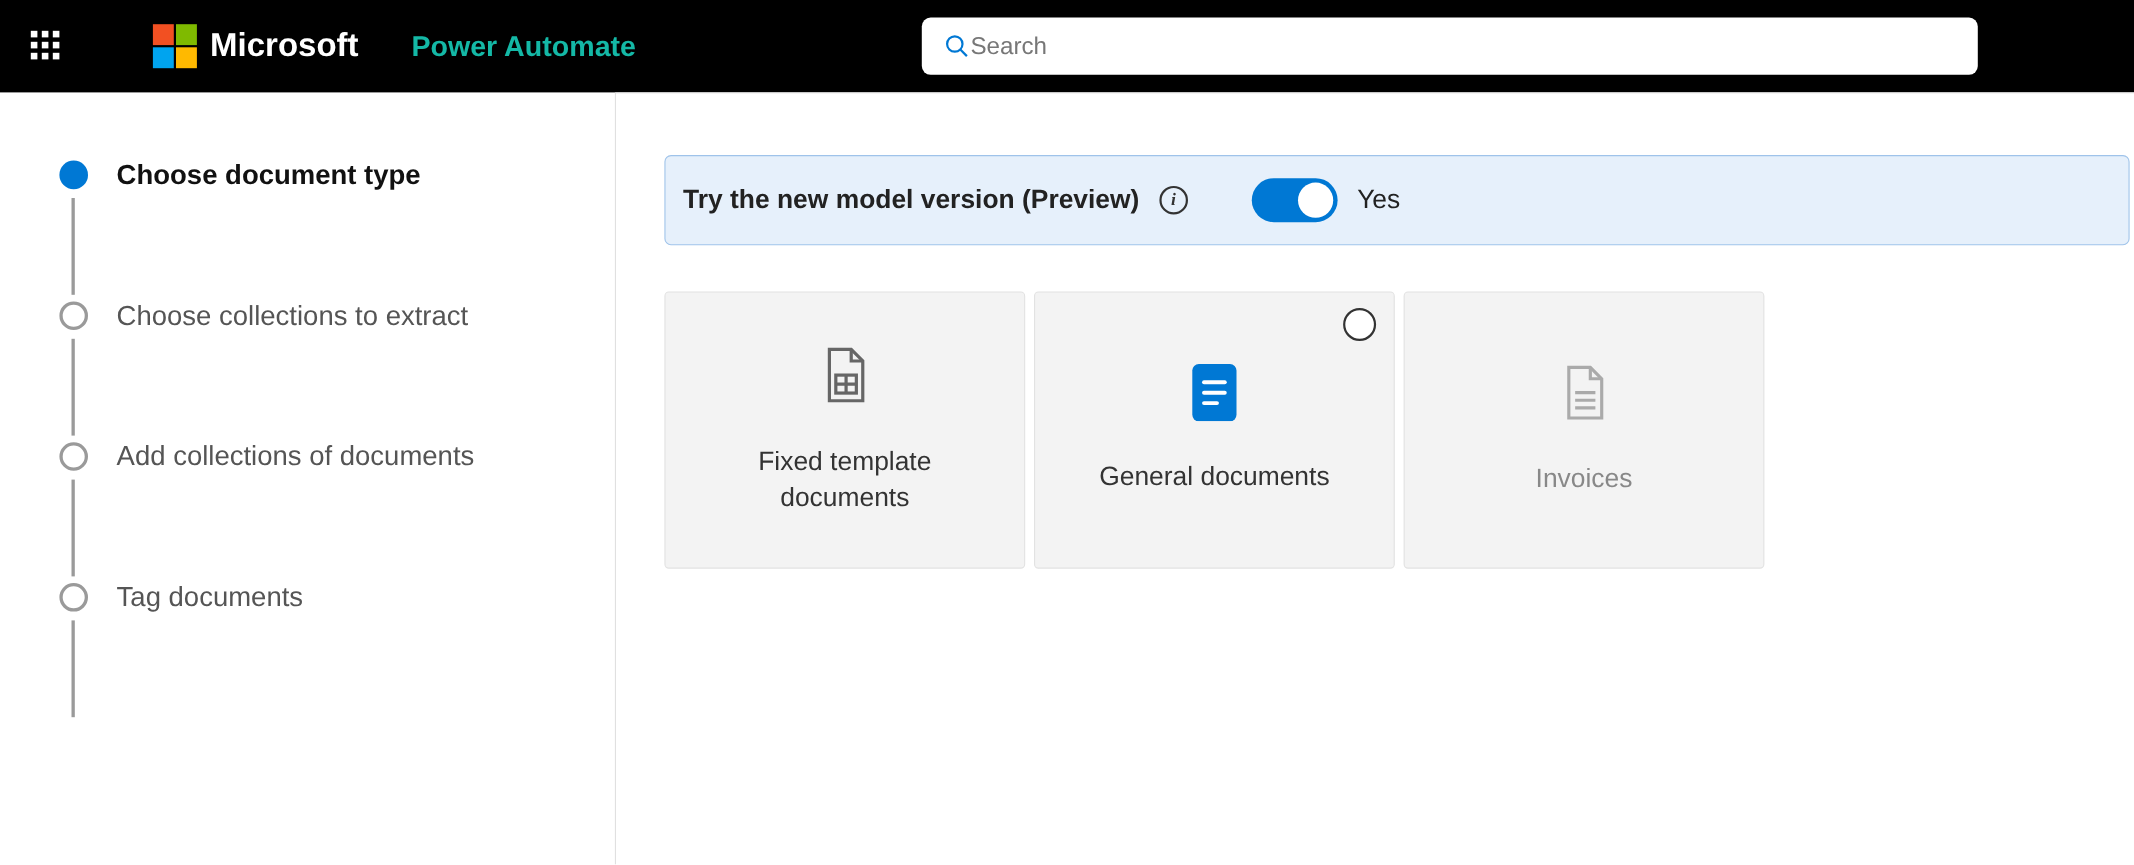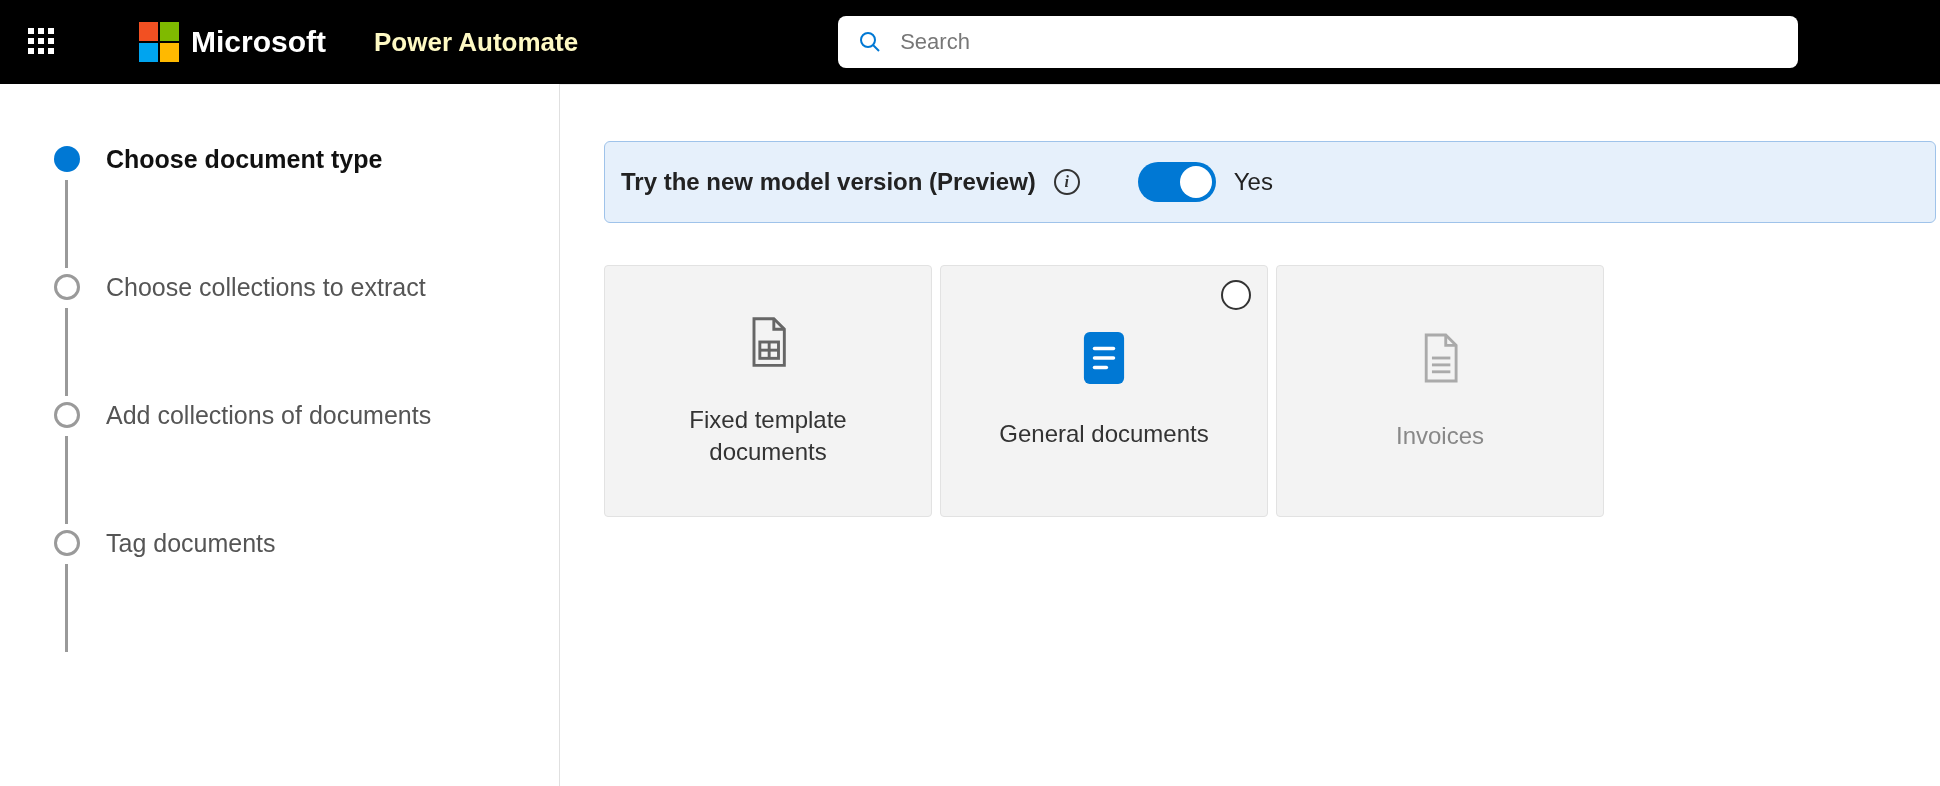--- a/index.html
+++ b/index.html
@@ -43,21 +43,21 @@
     grid-template-columns: 1fr 1fr;
     grid-template-rows: 1fr 1fr;
     gap: 2px;
     margin-right: 12px;
   }
   .ms-logo-squares .sq1{background:#f25022;}
   .ms-logo-squares .sq2{background:#7fba00;}
   .ms-logo-squares .sq3{background:#00a4ef;}
   .ms-logo-squares .sq4{background:#ffb900;}
   .ms-logo-text { font-size: 30px; font-weight: 600; color:#fff;}
-  .app-name { font-size: 26px; font-weight: 600; color:#fef9c3; margin-right: 60px;}
+  .app-name { font-size: 26px; font-weight: 600; color:#14b8a6; margin-right: 60px;}
   .search-wrap {
     flex: 1;
     display:flex;
     justify-content:flex-start;
     margin-left: 200px;
   }
   .search {
     width: 960px;
     max-width: 100%;
     height: 52px;
@@ -66,21 +66,20 @@
     display: flex;
     align-items: center;
     padding: 0 20px;
   }
   .search svg { width: 24px; height: 24px; }
   .search input {
     flex: 1;
     border: none;
     outline: none;
     font-size: 22px;
-    margin-left: 18px;
     color: #333;
   }
   .search input::placeholder { color: #777; }
 
   
   .body {
     display: flex;
     height: calc(786px - 84px);
   }
   .sidebar {

